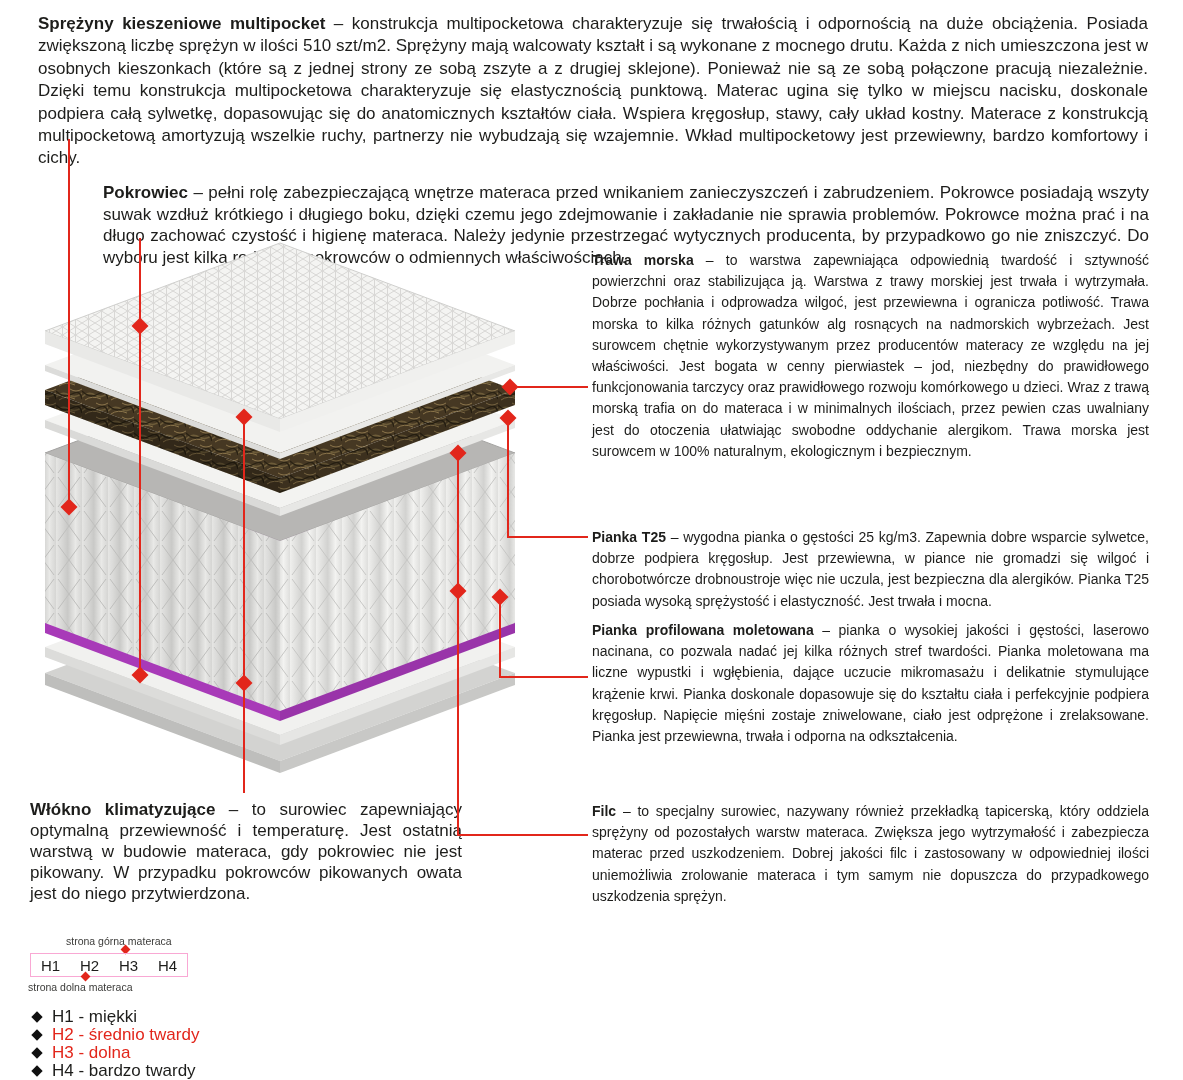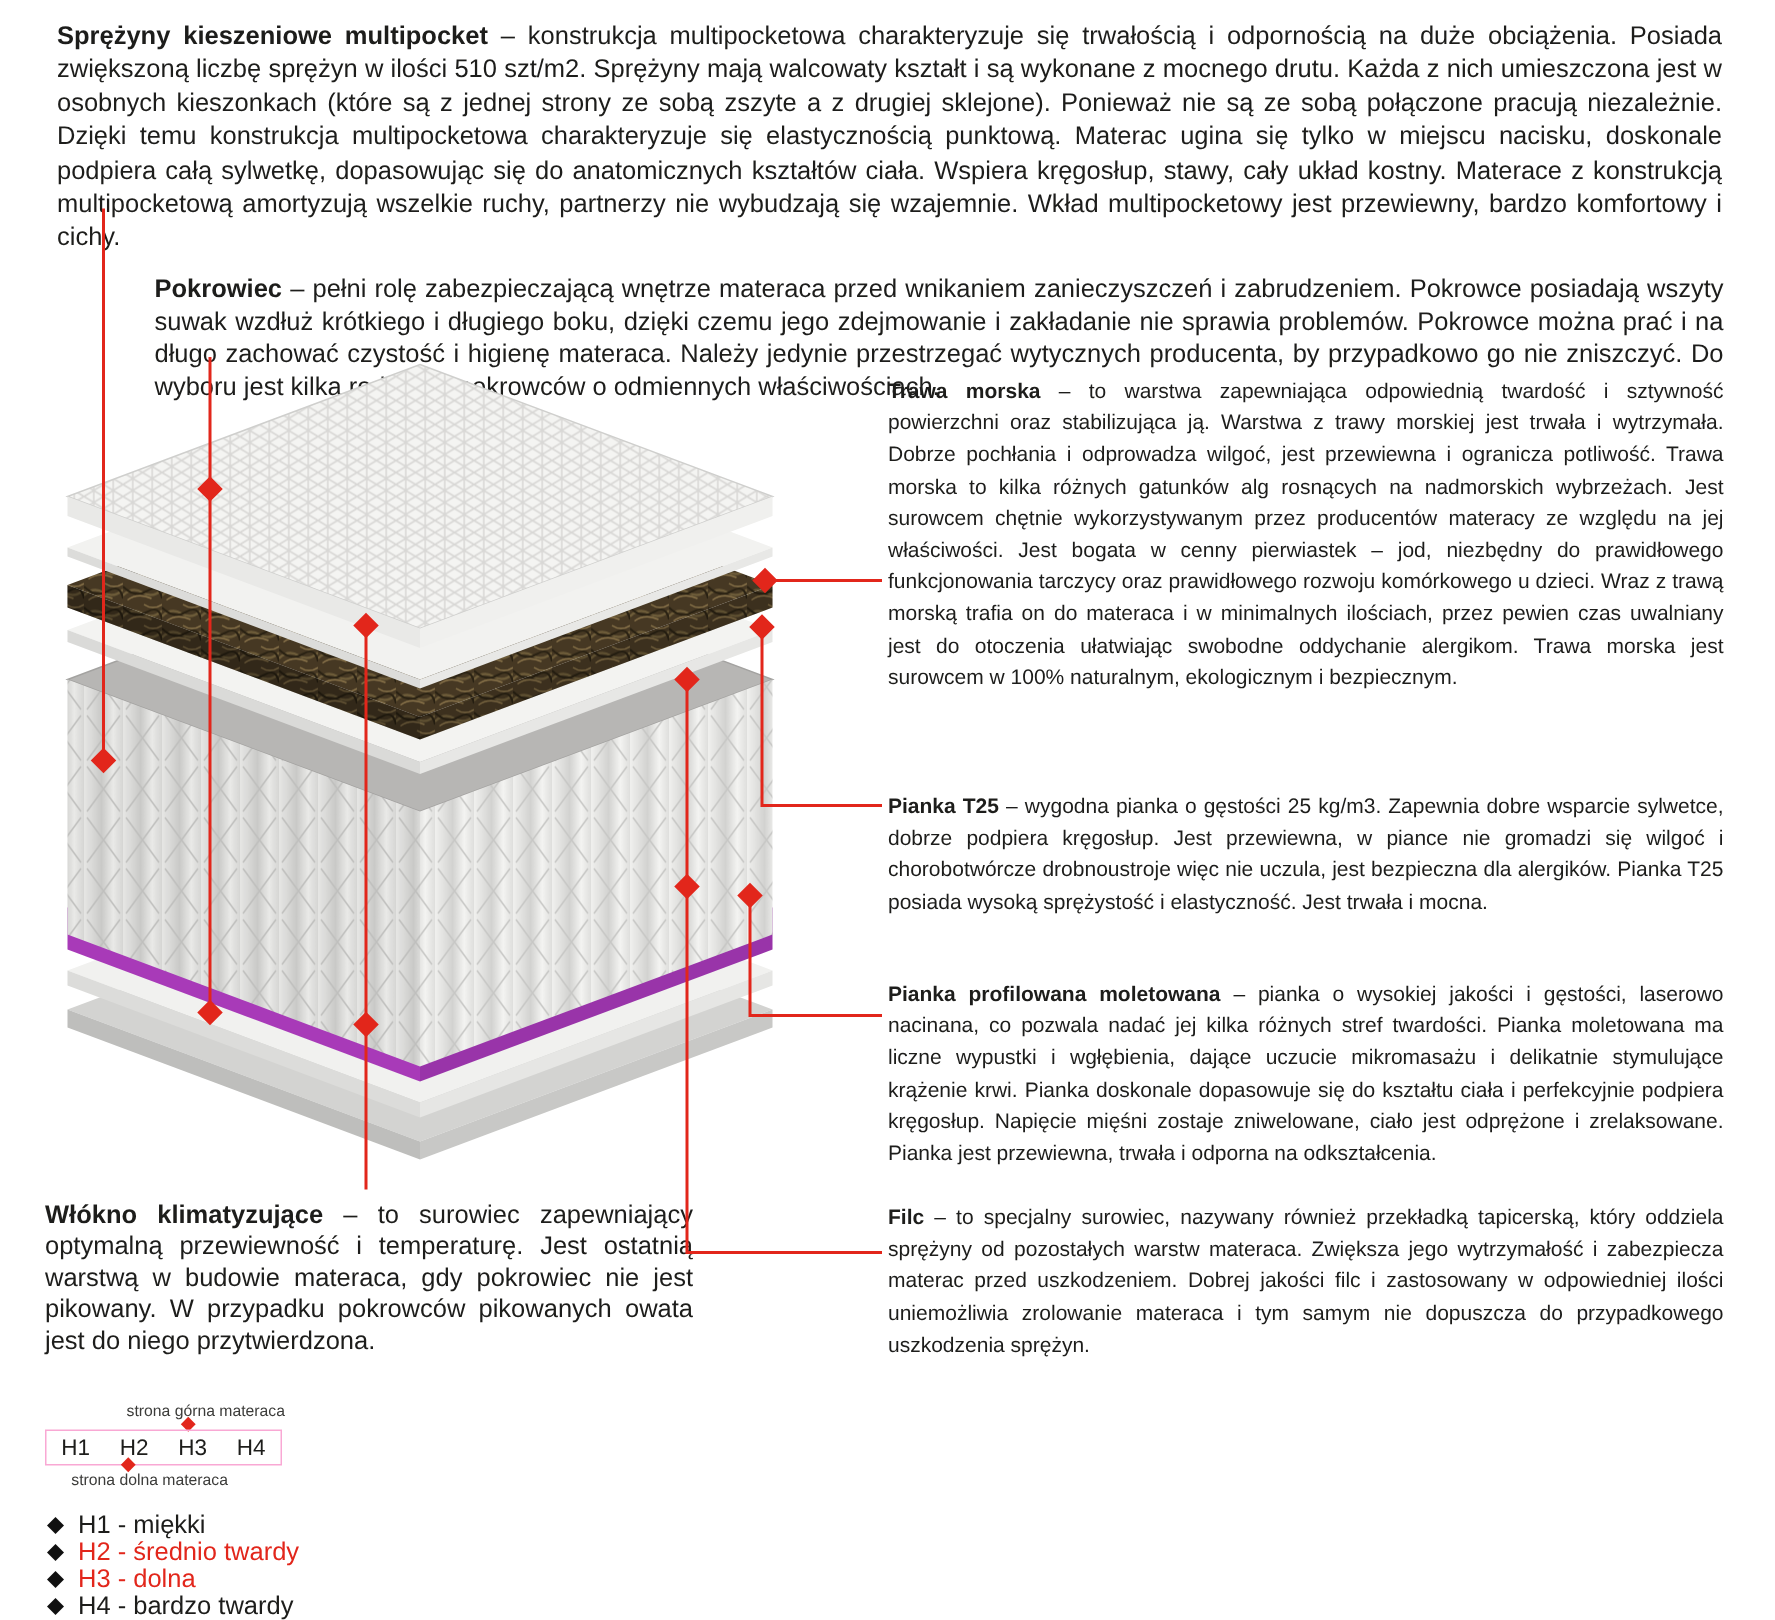--- a/index.html
+++ b/index.html
@@ -8,26 +8,26 @@
     background:#ffffff;color:#1d1d1b;
     font-family:"Liberation Sans","DejaVu Sans",sans-serif;
   }
   .para{position:absolute;text-align:justify;text-align-last:left;}
   .para b{font-weight:bold;}
   #sec-sprezyny{left:38px;top:13px;width:1110px;font-size:17px;line-height:22.4px;}
   #sec-pokrowiec{left:103px;top:150px;width:1046px;font-size:17px;line-height:21.5px;margin-top:32px;}
   .rightcol{left:592px;width:557px;font-size:14px;line-height:21.2px;}
   #sec-trawa{top:250px;}
   #sec-t25{top:527px;}
-  #sec-moletowana{top:652px;}
+  #sec-moletowana{top:620px;}
   #sec-filc{top:801px;}
   #sec-wlokno{left:30px;top:799px;width:432px;font-size:17px;line-height:21px;}
 
   
-  .hs-label{position:absolute;font-size:10.5px;color:#3c3c3a;text-align:right;}
+  .hs-label{position:absolute;font-size:10.5px;color:#3c3c3a;text-align:left;}
   #hs-top-label{left:66px;top:935px;width:124px;}
   #hs-bottom-label{left:28px;top:981px;width:124px;}
   .red-diamond{
     position:absolute;width:7px;height:7px;background:#e2261b;
     transform:rotate(45deg);
   }
   #hs-top-diamond{left:122px;top:946px;}
   #hs-bottom-diamond{left:82px;top:973px;}
   #hs-box{
     position:absolute;left:30px;top:953px;width:156px;height:22px;

